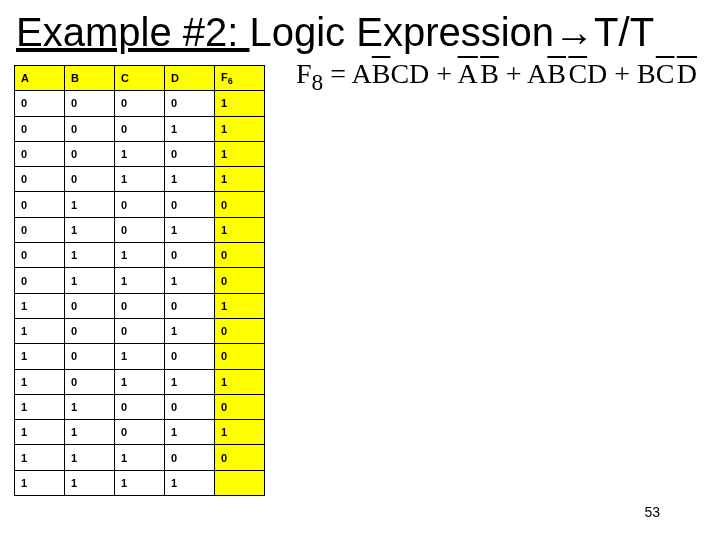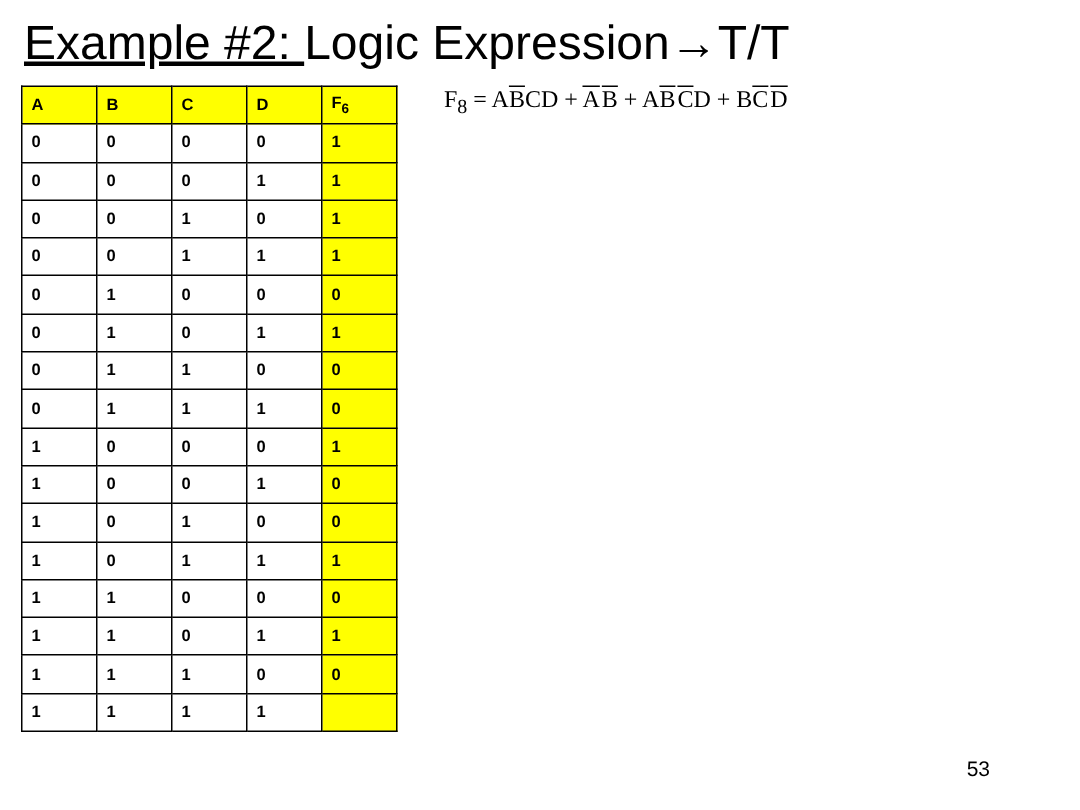--- a/index.html
+++ b/index.html
@@ -6,21 +6,21 @@
     margin: 0;
     padding: 0;
     width: 720px;
     height: 540px;
     background: #fff;
     font-family: Arial, Helvetica, sans-serif;
     position: relative;
     overflow: hidden;
   }
   .title {
-    font-size: 32px;
+    font-size: 40px;
     padding: 10px 16px 6px 16px;
     color: #000;
     font-weight: 400;
   }
   .title .underline {
     text-decoration: underline;
   }
   .tbl {
     border-collapse: collapse;
     margin-left: 14px;
@@ -41,21 +41,21 @@
     background: #ffff00;
   }
   .tbl td.last {
     background: #ffff00;
   }
   .expr {
     position: absolute;
     left: 296px;
     top: 58px;
     font-family: "Times New Roman", serif;
-    font-size: 16px;
+    font-size: 28px;
     white-space: nowrap;
   }
   .ov {
     text-decoration: overline;
   }
   .pagenum {
     position: absolute;
     right: 60px;
     bottom: 20px;
     font-size: 14px;

